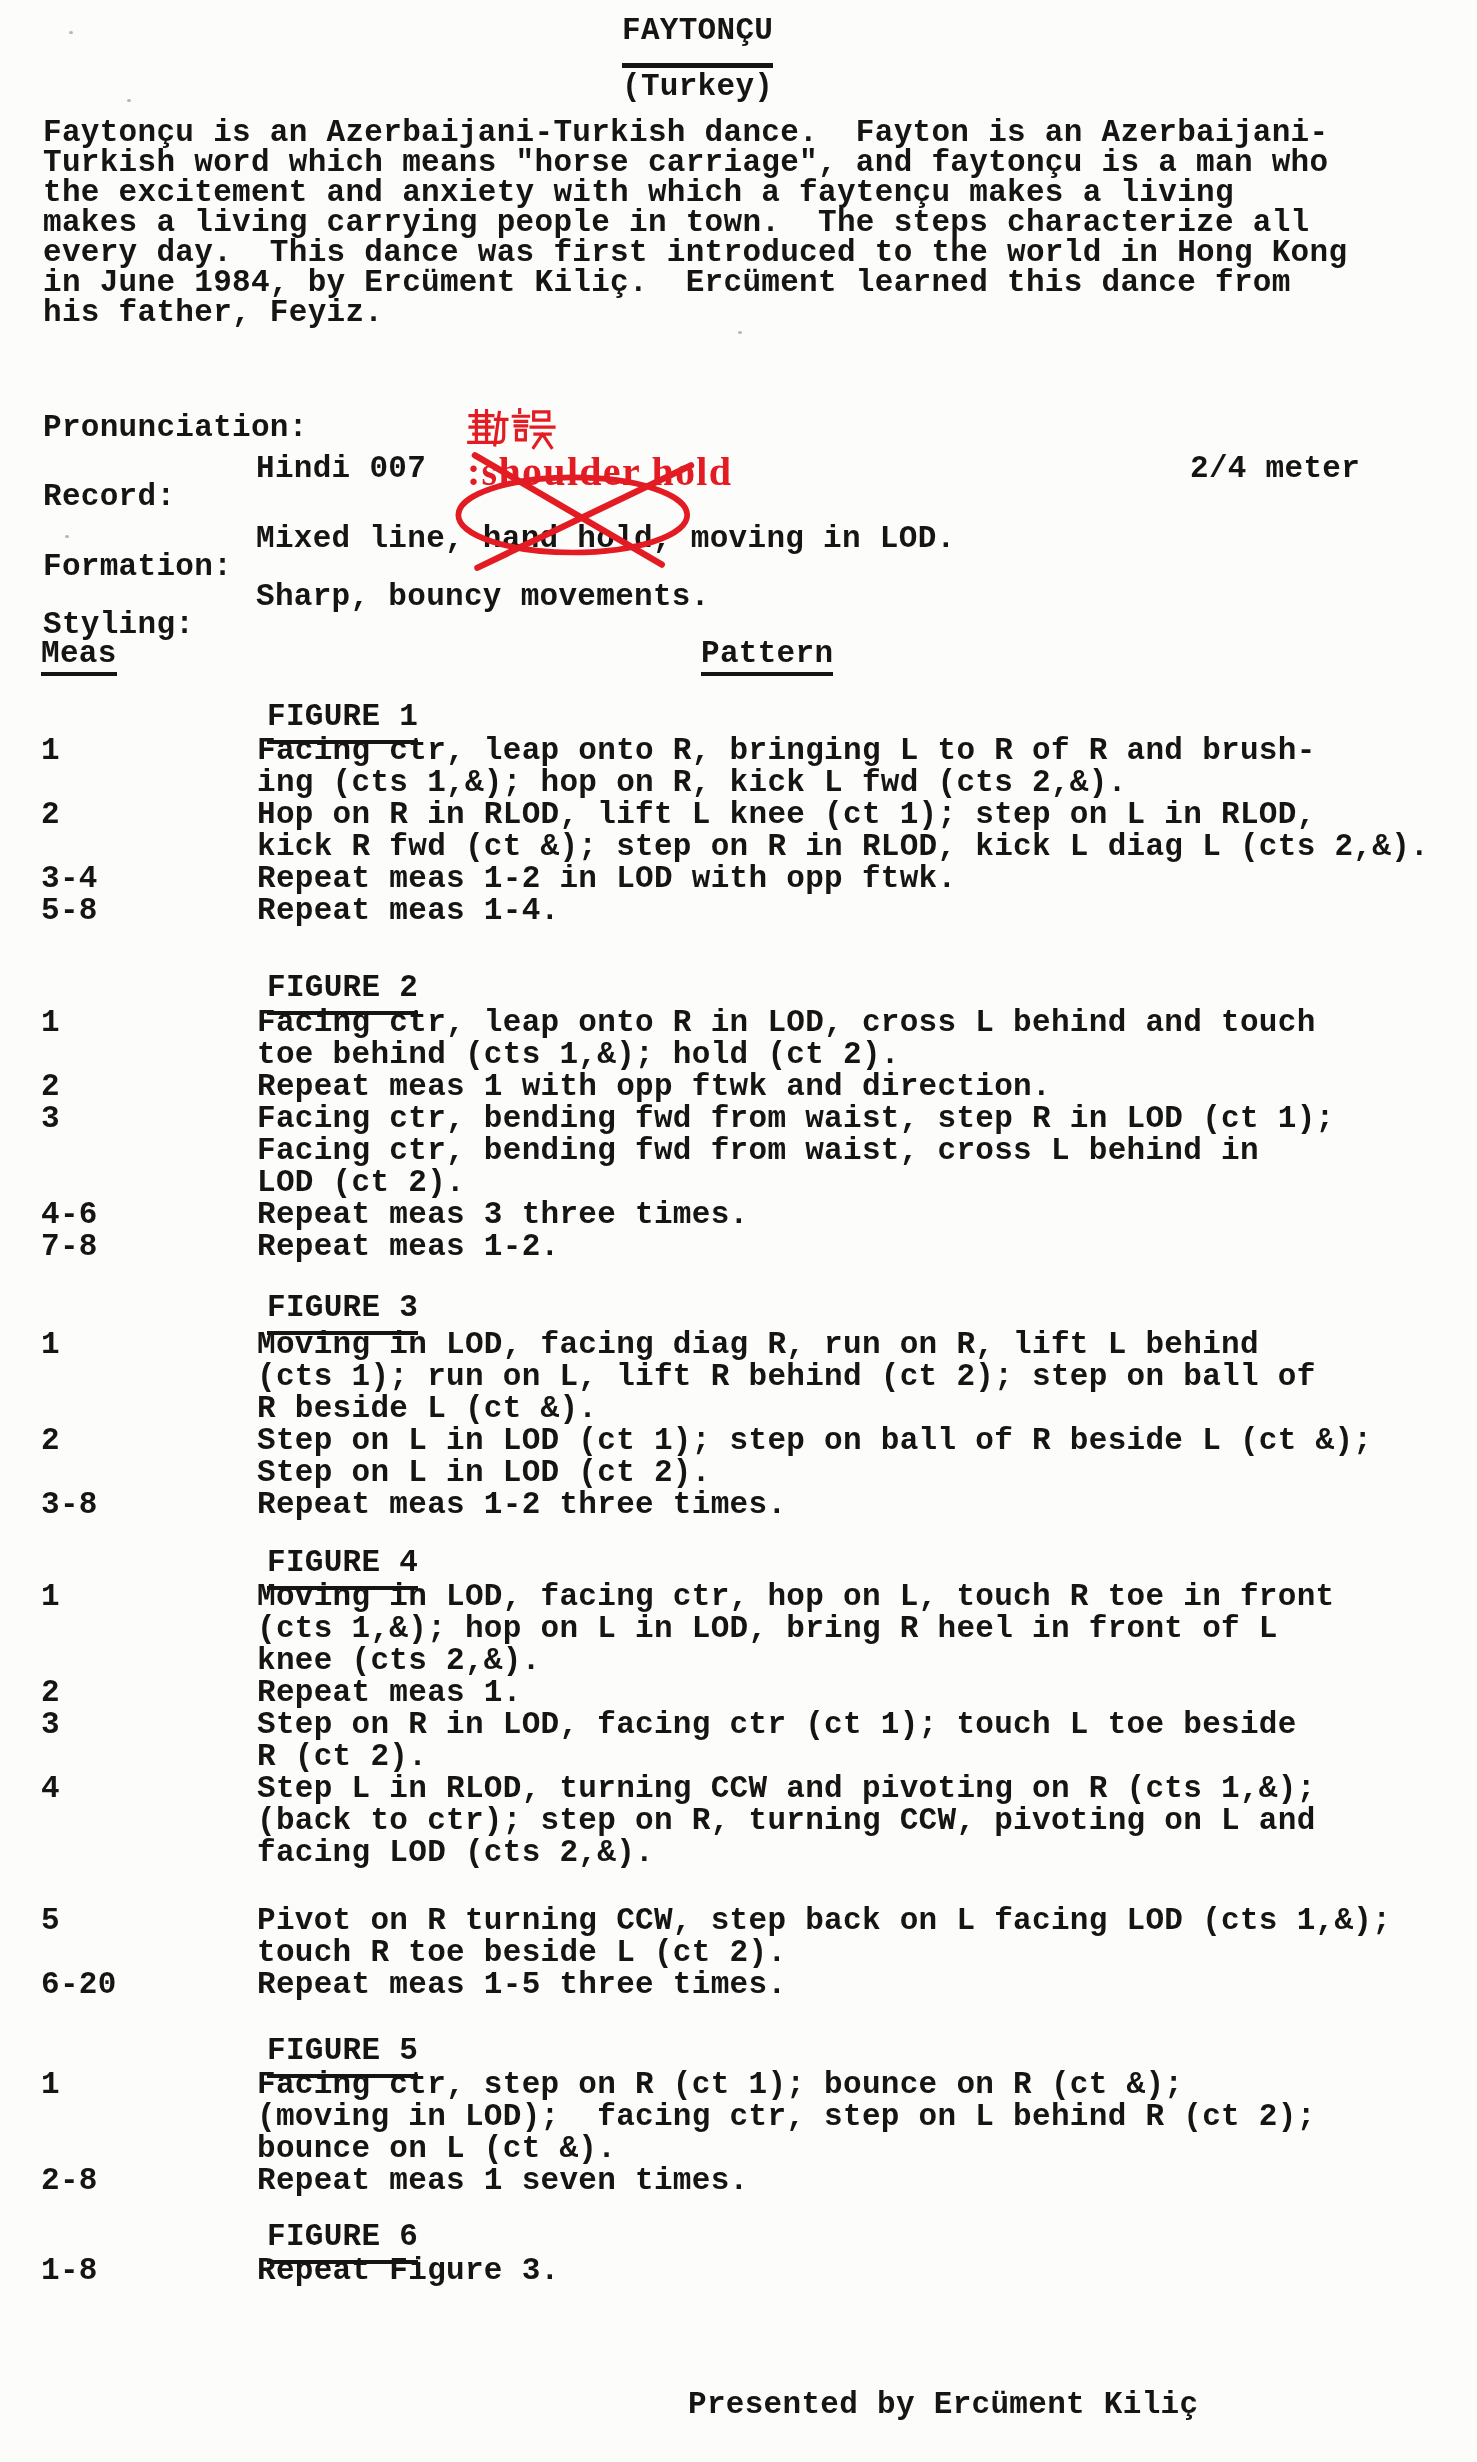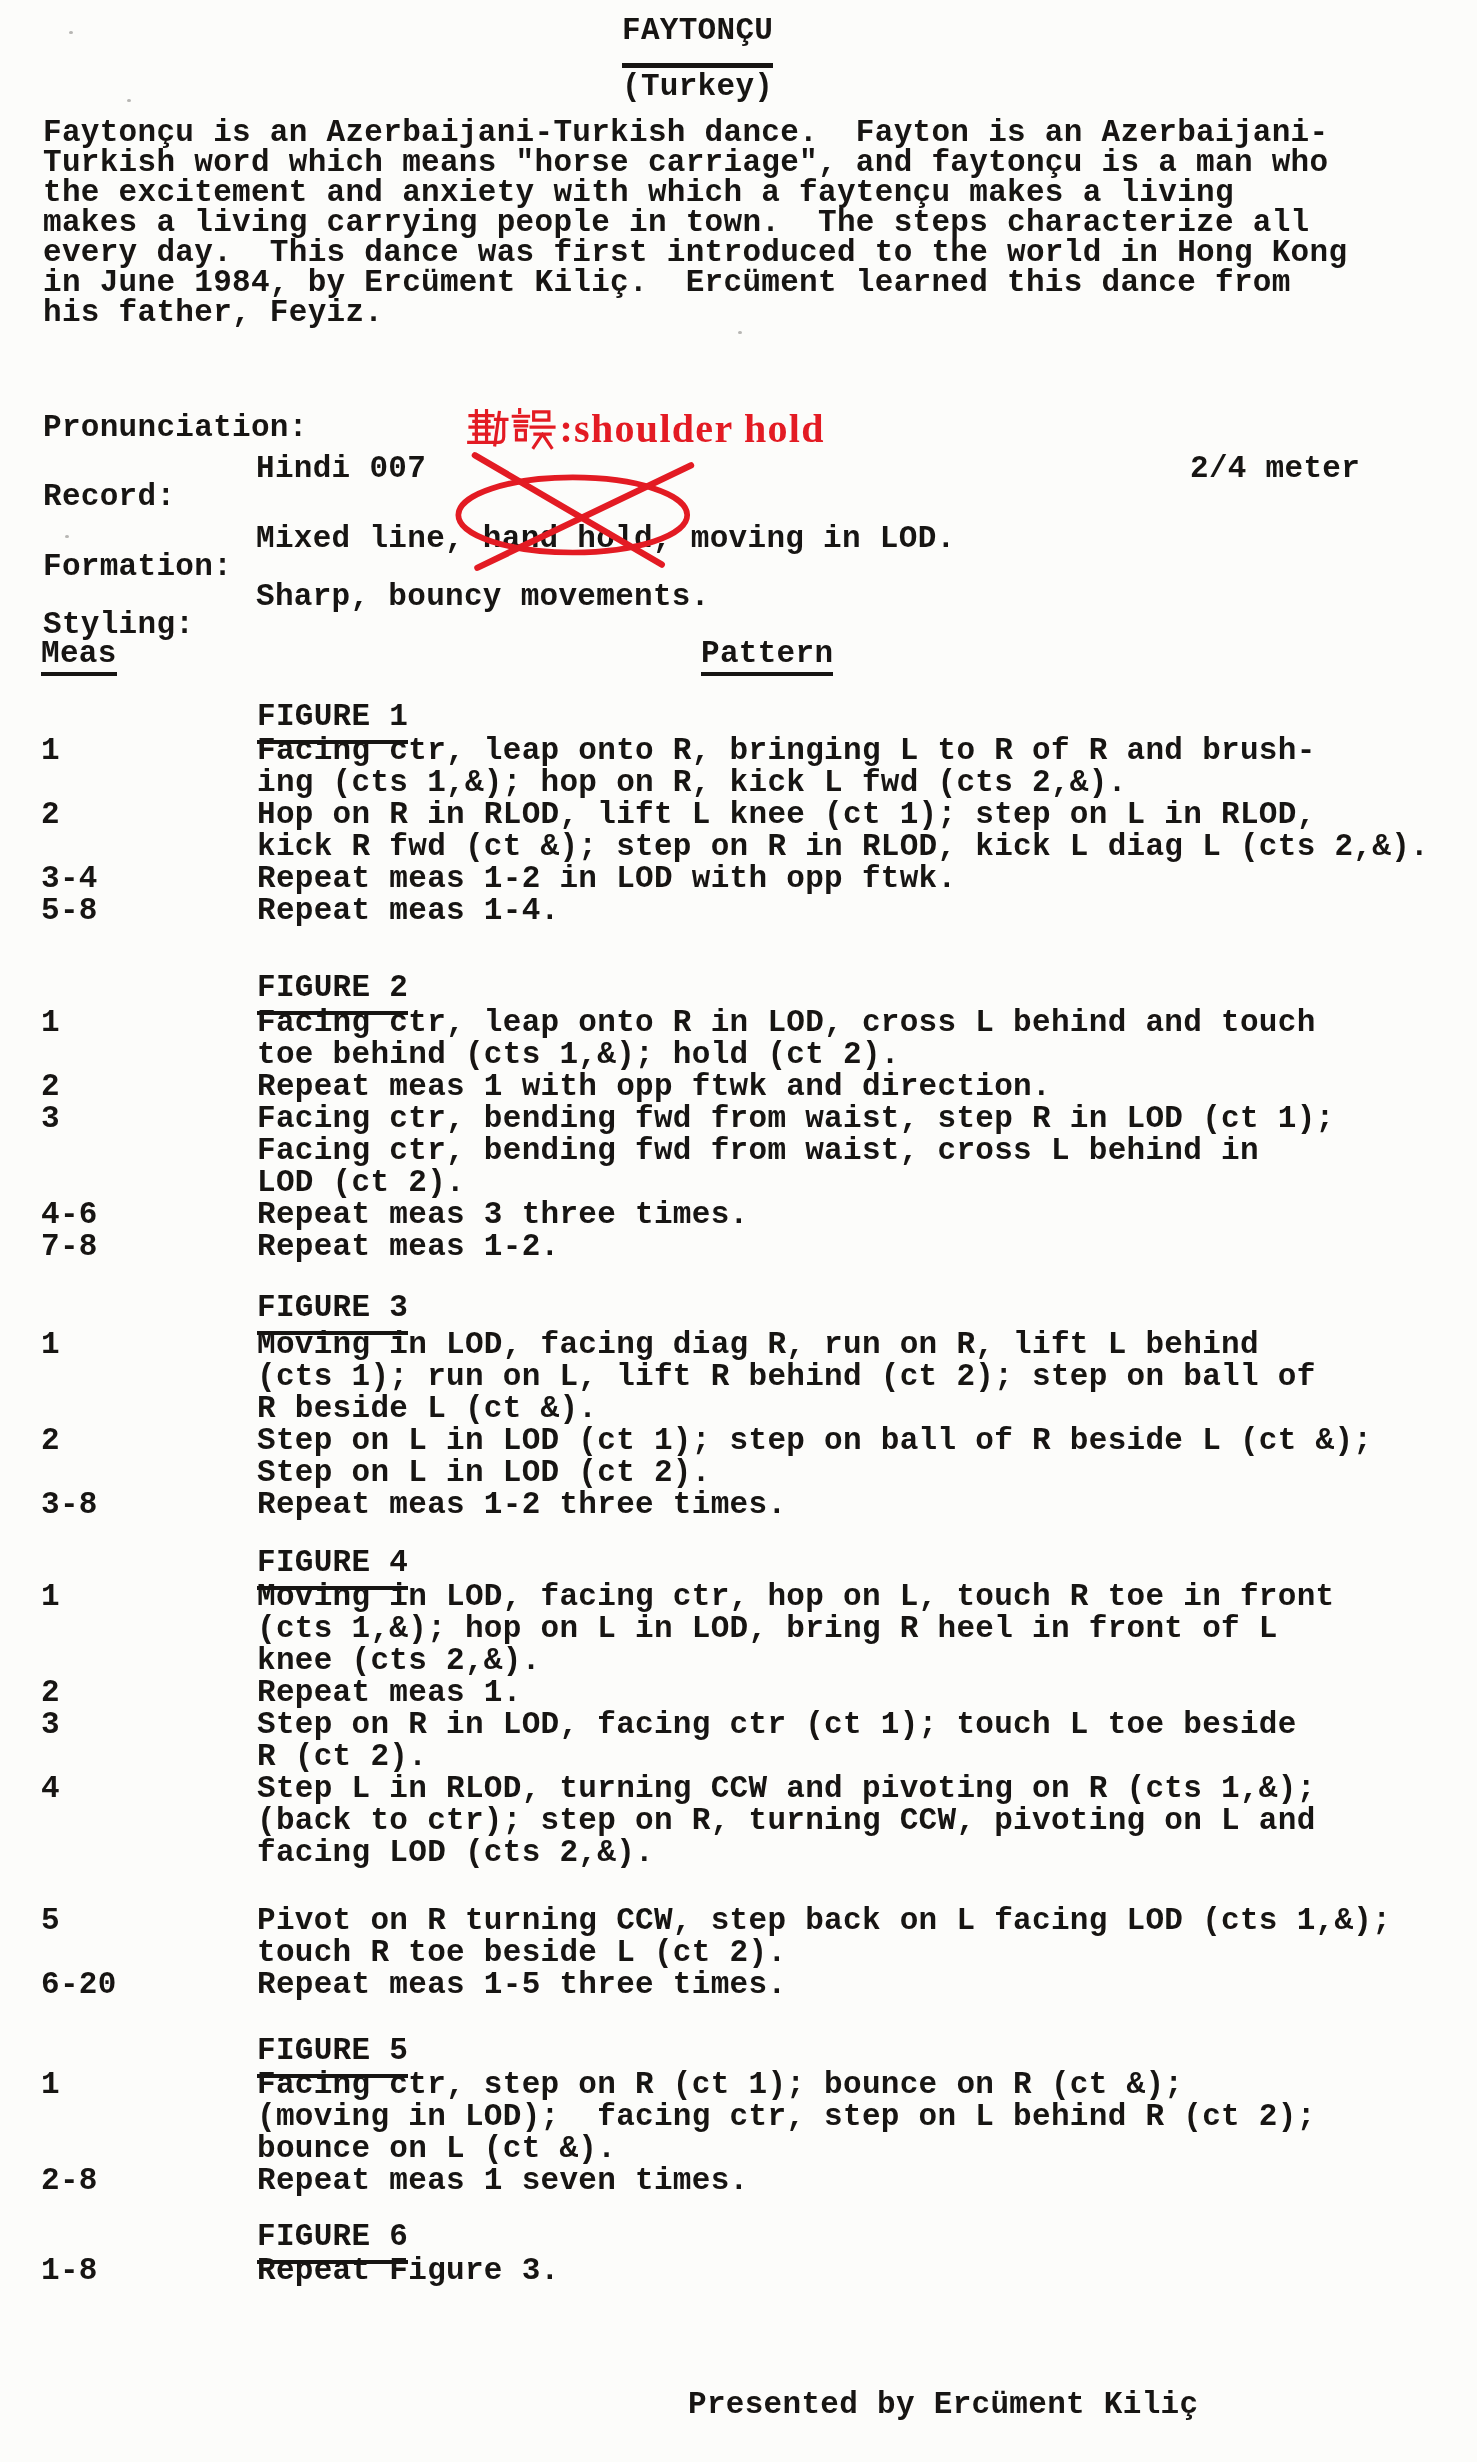--- a/index.html
+++ b/index.html
@@ -21,35 +21,35 @@
   .intro{left:43px;top:118px;}
   .intro .tw{line-height:30px;}
 
   
   .field-row{left:0;width:1478px;height:32px;}
   .col-label{position:absolute;left:43px;top:0;margin-top:28px;}
   .col-value{position:absolute;left:256px;top:0;}
   .col-right{position:absolute;left:1190px;top:0;}
 
   
-  .annotation{left:467px;top:407px;color:var(--accent);display:flex;align-items:flex-start;}
+  .annotation{left:467px;top:407px;color:var(--accent);display:flex;align-items:flex-start;flex-direction:column;}
   .annotation-text{font-family:"Liberation Serif","DejaVu Serif",serif;font-weight:bold;
       font-size:40px;line-height:43px;letter-spacing:1.3px;white-space:pre;}
   .cjk-svg{width:90px;height:42px;margin-right:2.5px;margin-top:1.3px;}
   .cjk-svg path{stroke:currentColor;stroke-width:5;fill:none;stroke-linecap:square;}
 
   
   .strike-svg{left:438px;top:436px;width:267px;height:137px;color:var(--accent);}
   .strike-svg ellipse,.strike-svg line{stroke:currentColor;fill:none;stroke-linecap:round;}
 
   
   .th{border-bottom:4.5px solid var(--ink);padding-bottom:1.9px;display:inline-block;}
 
   
-  .fig-heading{position:absolute;left:257px;border-bottom:4.5px solid var(--ink);padding-bottom:7px;}
+  .fig-heading{position:absolute;left:267px;border-bottom:4.5px solid var(--ink);padding-bottom:7px;}
   .rows{position:absolute;left:0;width:1478px;}
   .pattern-row{position:relative;}
   .meas{position:absolute;left:41px;top:0;}
   .line-wrap{margin-left:257px;}
 
   .footer{left:688px;top:2389px;}
 
   .speck{position:absolute;width:3.8px;height:3.2px;background:#7d7b78;border-radius:50%;opacity:.55;}
 </style>
 </head>

